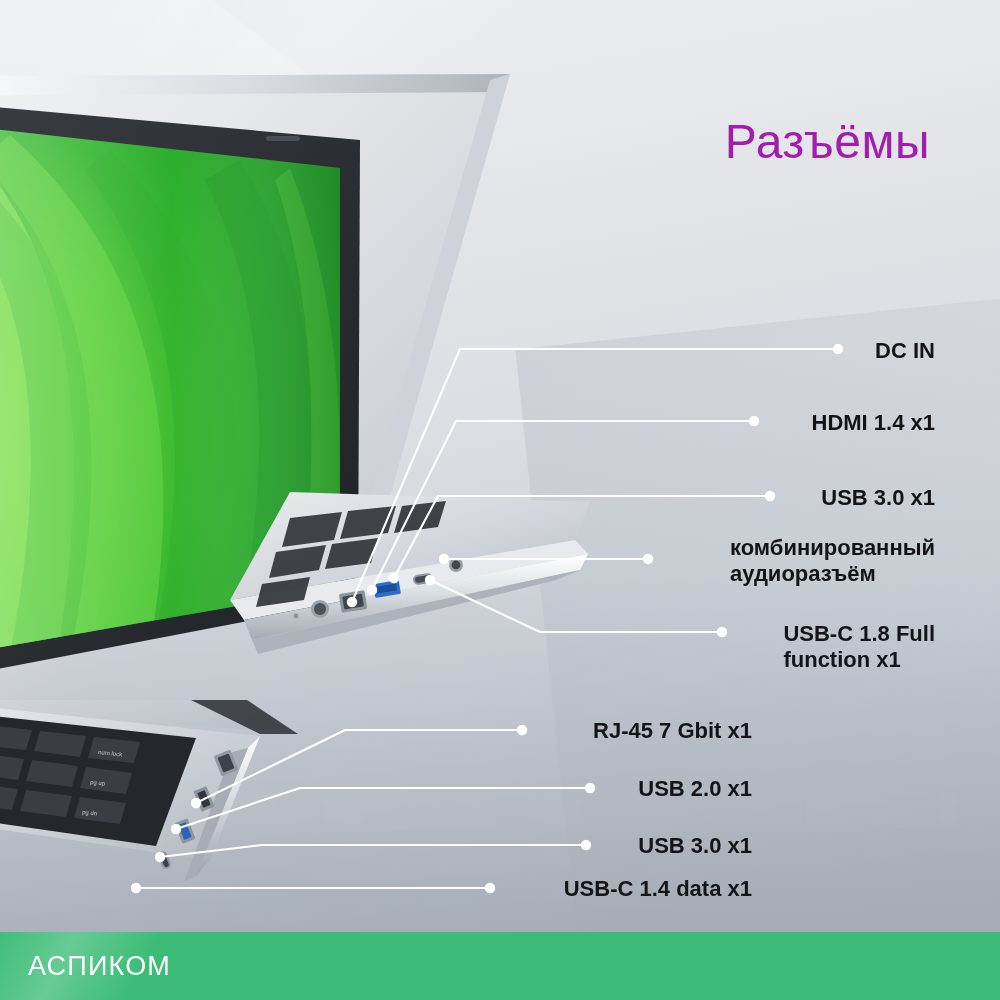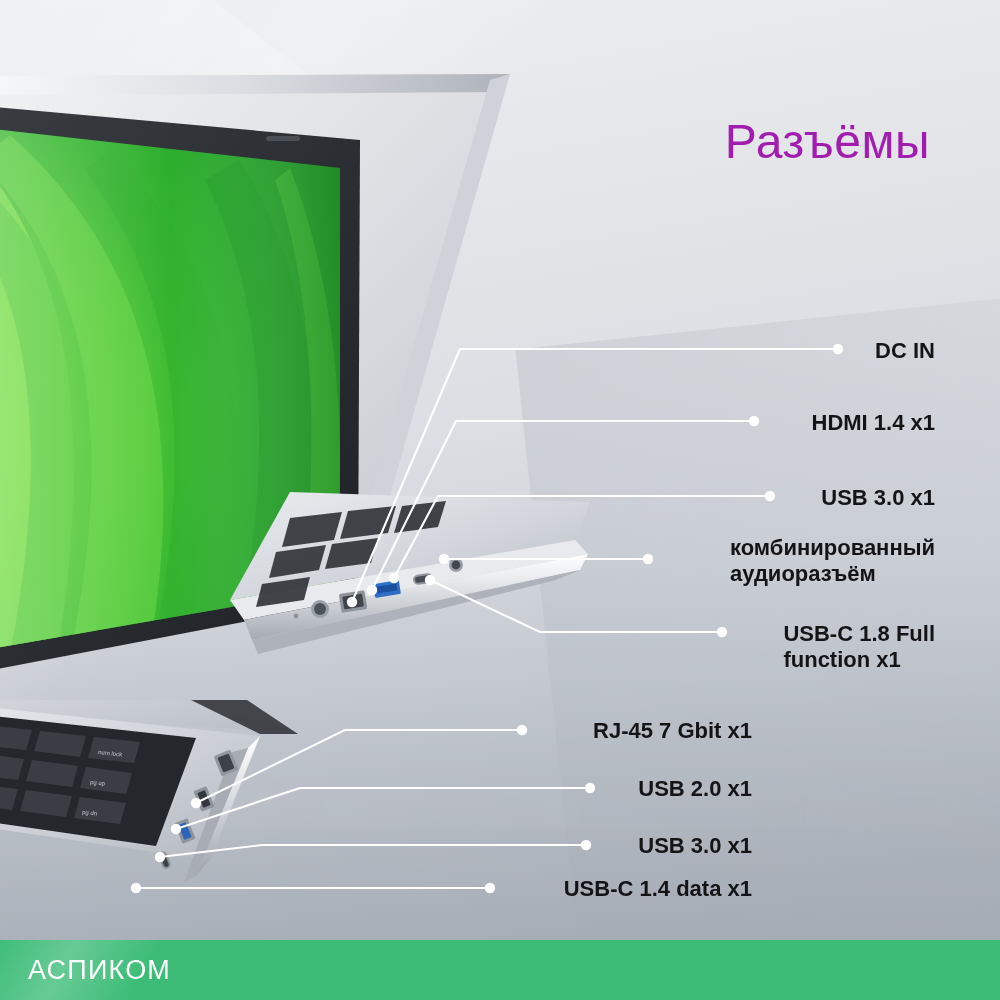--- a/index.html
+++ b/index.html
@@ -54,21 +54,21 @@
 
   
   .callout{
     position:absolute;text-align:left;
     font-size:22px;font-weight:700;color:#141416;
     line-height:1.16;white-space:pre-line;
   }
 
   
   .footer{
-    position:absolute;left:0;bottom:0;width:1000px;height:60px;
+    position:absolute;left:0;bottom:0;width:1000px;height:68px;
     background:#3cbc77;overflow:hidden;
   }
   .footer .shine{
     position:absolute;left:-30px;top:-60px;width:150px;height:240px;
     background:linear-gradient(90deg,rgba(255,255,255,0),rgba(255,255,255,.22),rgba(255,255,255,0));
     transform:rotate(28deg);
   }
   .footer .brand{
     position:absolute;left:28px;top:50%;transform:translateY(-50%);
     color:#ffffff;font-size:27px;font-weight:400;letter-spacing:1.2px;

